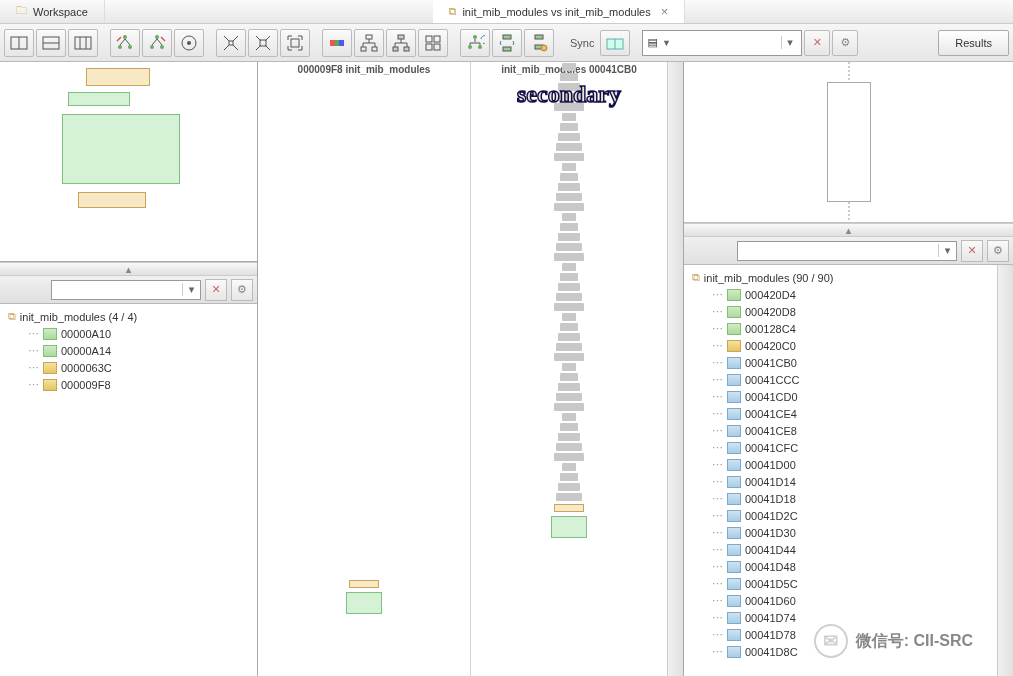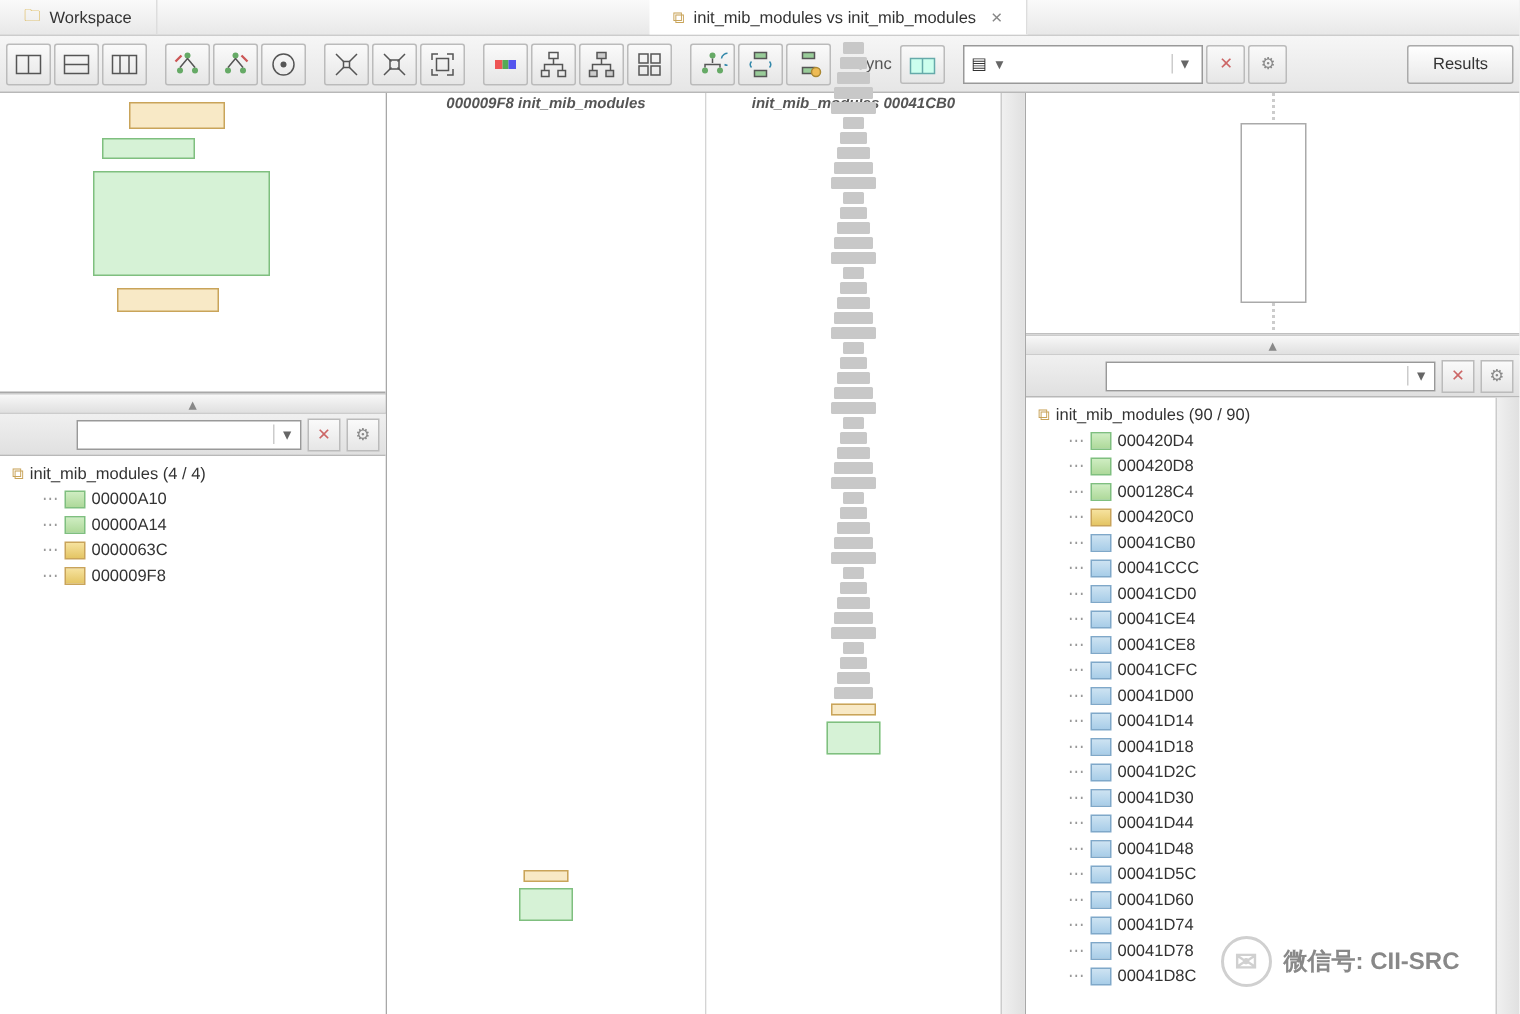--- a/index.html
+++ b/index.html
@@ -43,21 +43,21 @@
   .tree-icon { width: 14px; height: 12px; display: inline-block; }
   .icon-folder-yellow { background: linear-gradient(#f6e29e, #e4c564); border: 1px solid #c9a45a; }
   .icon-folder-green { background: linear-gradient(#cfedc2, #aed99a); border: 1px solid #7fbf7f; }
   .icon-folder-blue { background: linear-gradient(#cde3f2, #a8cde8); border: 1px solid #7fa8c9; }
   .tree-line { color:#999; }
   .root-icon { color:#c9a45a; }
   
   .center-col { flex: 1; display: flex; }
   .diff-pane { flex: 1; background: #fff; display: flex; flex-direction: column; position: relative; }
   .diff-divider { width: 1px; background: #d4d4d4; }
-  .diff-header { font-size: 10px; color: #555; text-align: center; padding: 2px; font-weight: bold; font-style: italic; }
+  .diff-header { font-size: 10px; color: #555; text-align: center; padding: 2px; font-weight: bold; }
   .diff-label { font-family: Georgia, serif; font-size: 24px; font-weight: bold; text-align: center; padding: 4px; -webkit-text-stroke: 1.5px #5a0d0d; color: #f0e6cc; }
   .diff-label.sec { -webkit-text-stroke: 1.5px #10104a; }
   .diff-canvas { flex: 1; position: relative; overflow: hidden; display:flex; flex-direction:column; align-items:center; }
   .mini-block { width: 24px; height: 8px; margin: 1px auto; border-radius: 1px; }
   .mini-gray { background: #c8c8c8; }
   .mini-green-box { width: 36px; height: 22px; background: #d6f2d6; border: 1px solid #7fbf7f; margin-top: 2px; margin-bottom: 2px; }
   .mini-yellow-box { width: 30px; height: 8px; background: #f8e9c6; border: 1px solid #c9a45a; margin-top: 2px; margin-bottom: 2px; }
   .diff-scrollbar { width: 16px; background: linear-gradient(to right,#f0f0f0,#e0e0e0); border-left: 1px solid #ccc; }
   
   .right-col { width: 330px; border-left: 1px solid #a8a8a8; display: flex; flex-direction: column; }
@@ -296,20 +296,21 @@
         <div style="flex:1"></div>
         <div class="mini-yellow-box"></div>
         <div class="mini-green-box"></div>
         <div style="height:60px"></div>
       </div>
     </div>
     <div class="diff-divider"></div>
     <div class="diff-pane" style="flex-direction:row;">
       <div style="flex:1; display:flex; flex-direction:column;">
         <div class="diff-header">init_mib_modules 00041CB0</div>
+        <div class="diff-label sec" style="position:relative; z-index:1;">secondary</div>
         <div class="diff-canvas" style="margin-top:-50px;">
           <div id="secondary-blocks" style="display:flex;flex-direction:column;align-items:center;">
               <div class="mini-block mini-gray" style="width: 14px;"></div>
               <div class="mini-block mini-gray" style="width: 18px;"></div>
               <div class="mini-block mini-gray" style="width: 22px;"></div>
               <div class="mini-block mini-gray" style="width: 26px;"></div>
               <div class="mini-block mini-gray" style="width: 30px;"></div>
               <div class="mini-block mini-gray" style="width: 14px;"></div>
               <div class="mini-block mini-gray" style="width: 18px;"></div>
               <div class="mini-block mini-gray" style="width: 22px;"></div>

